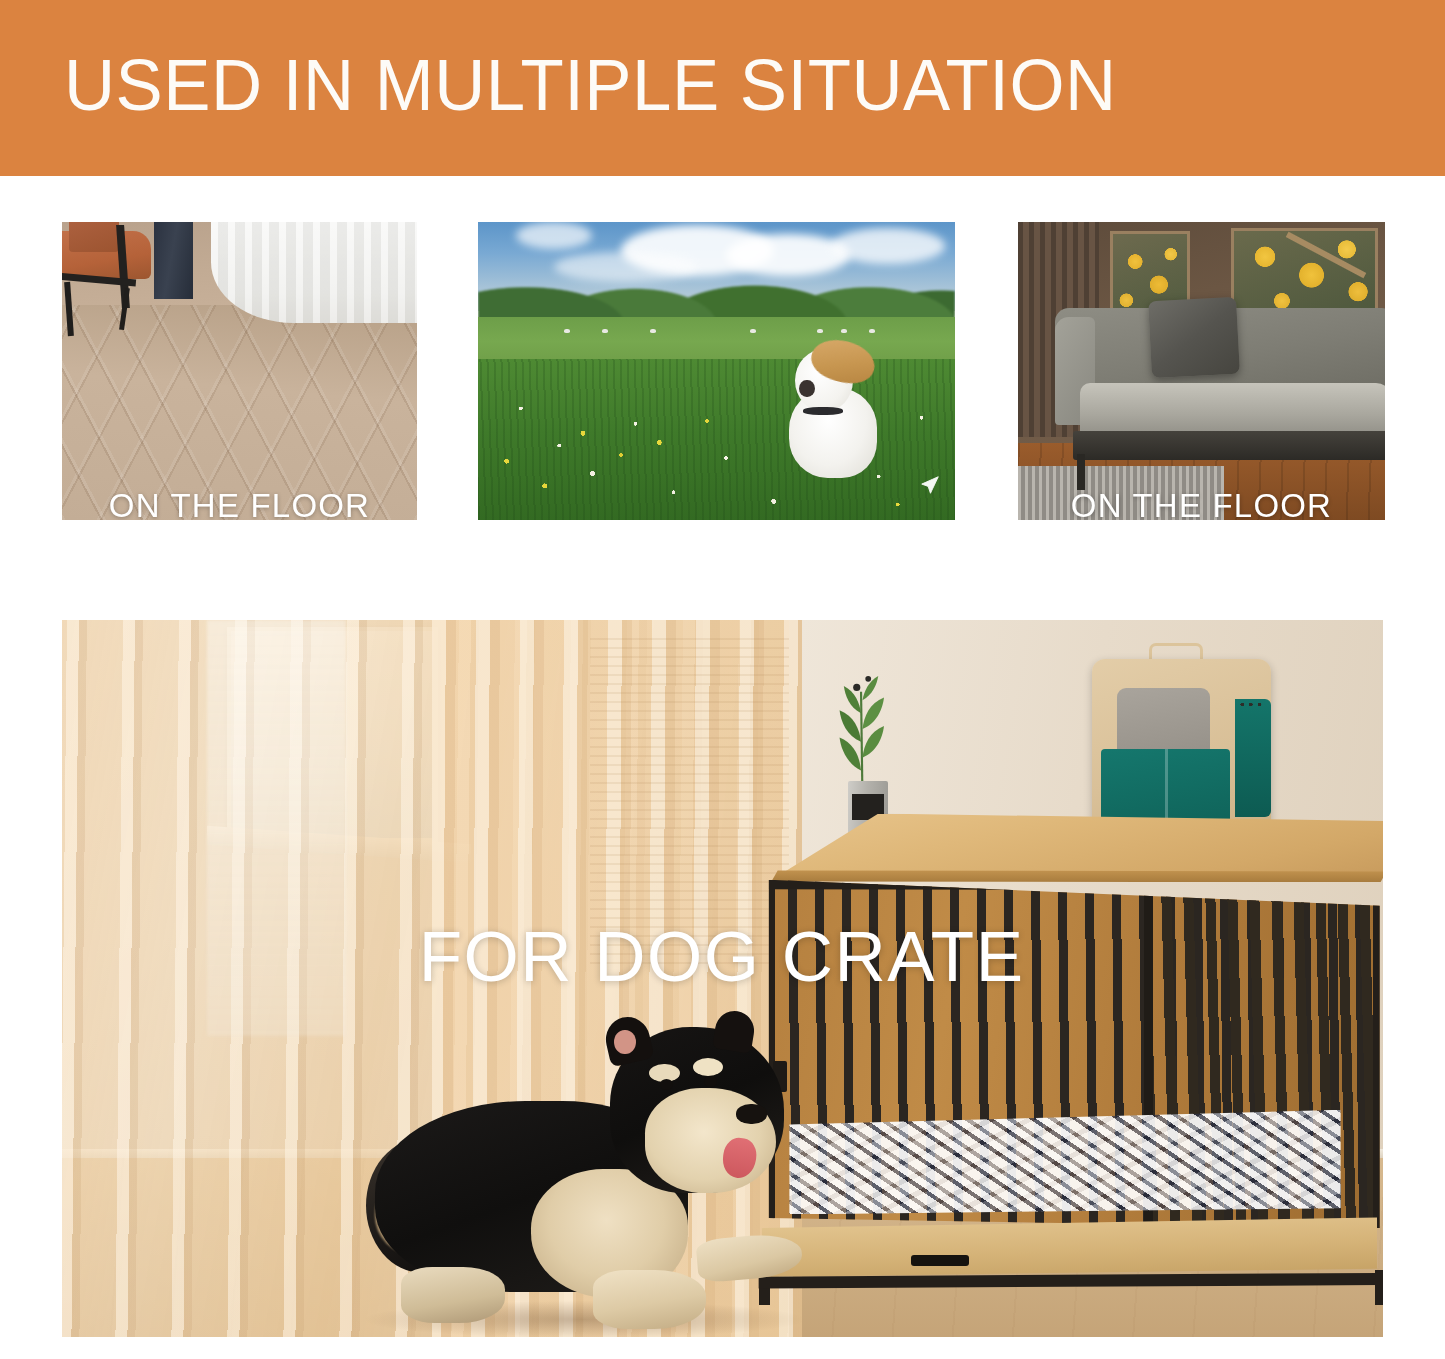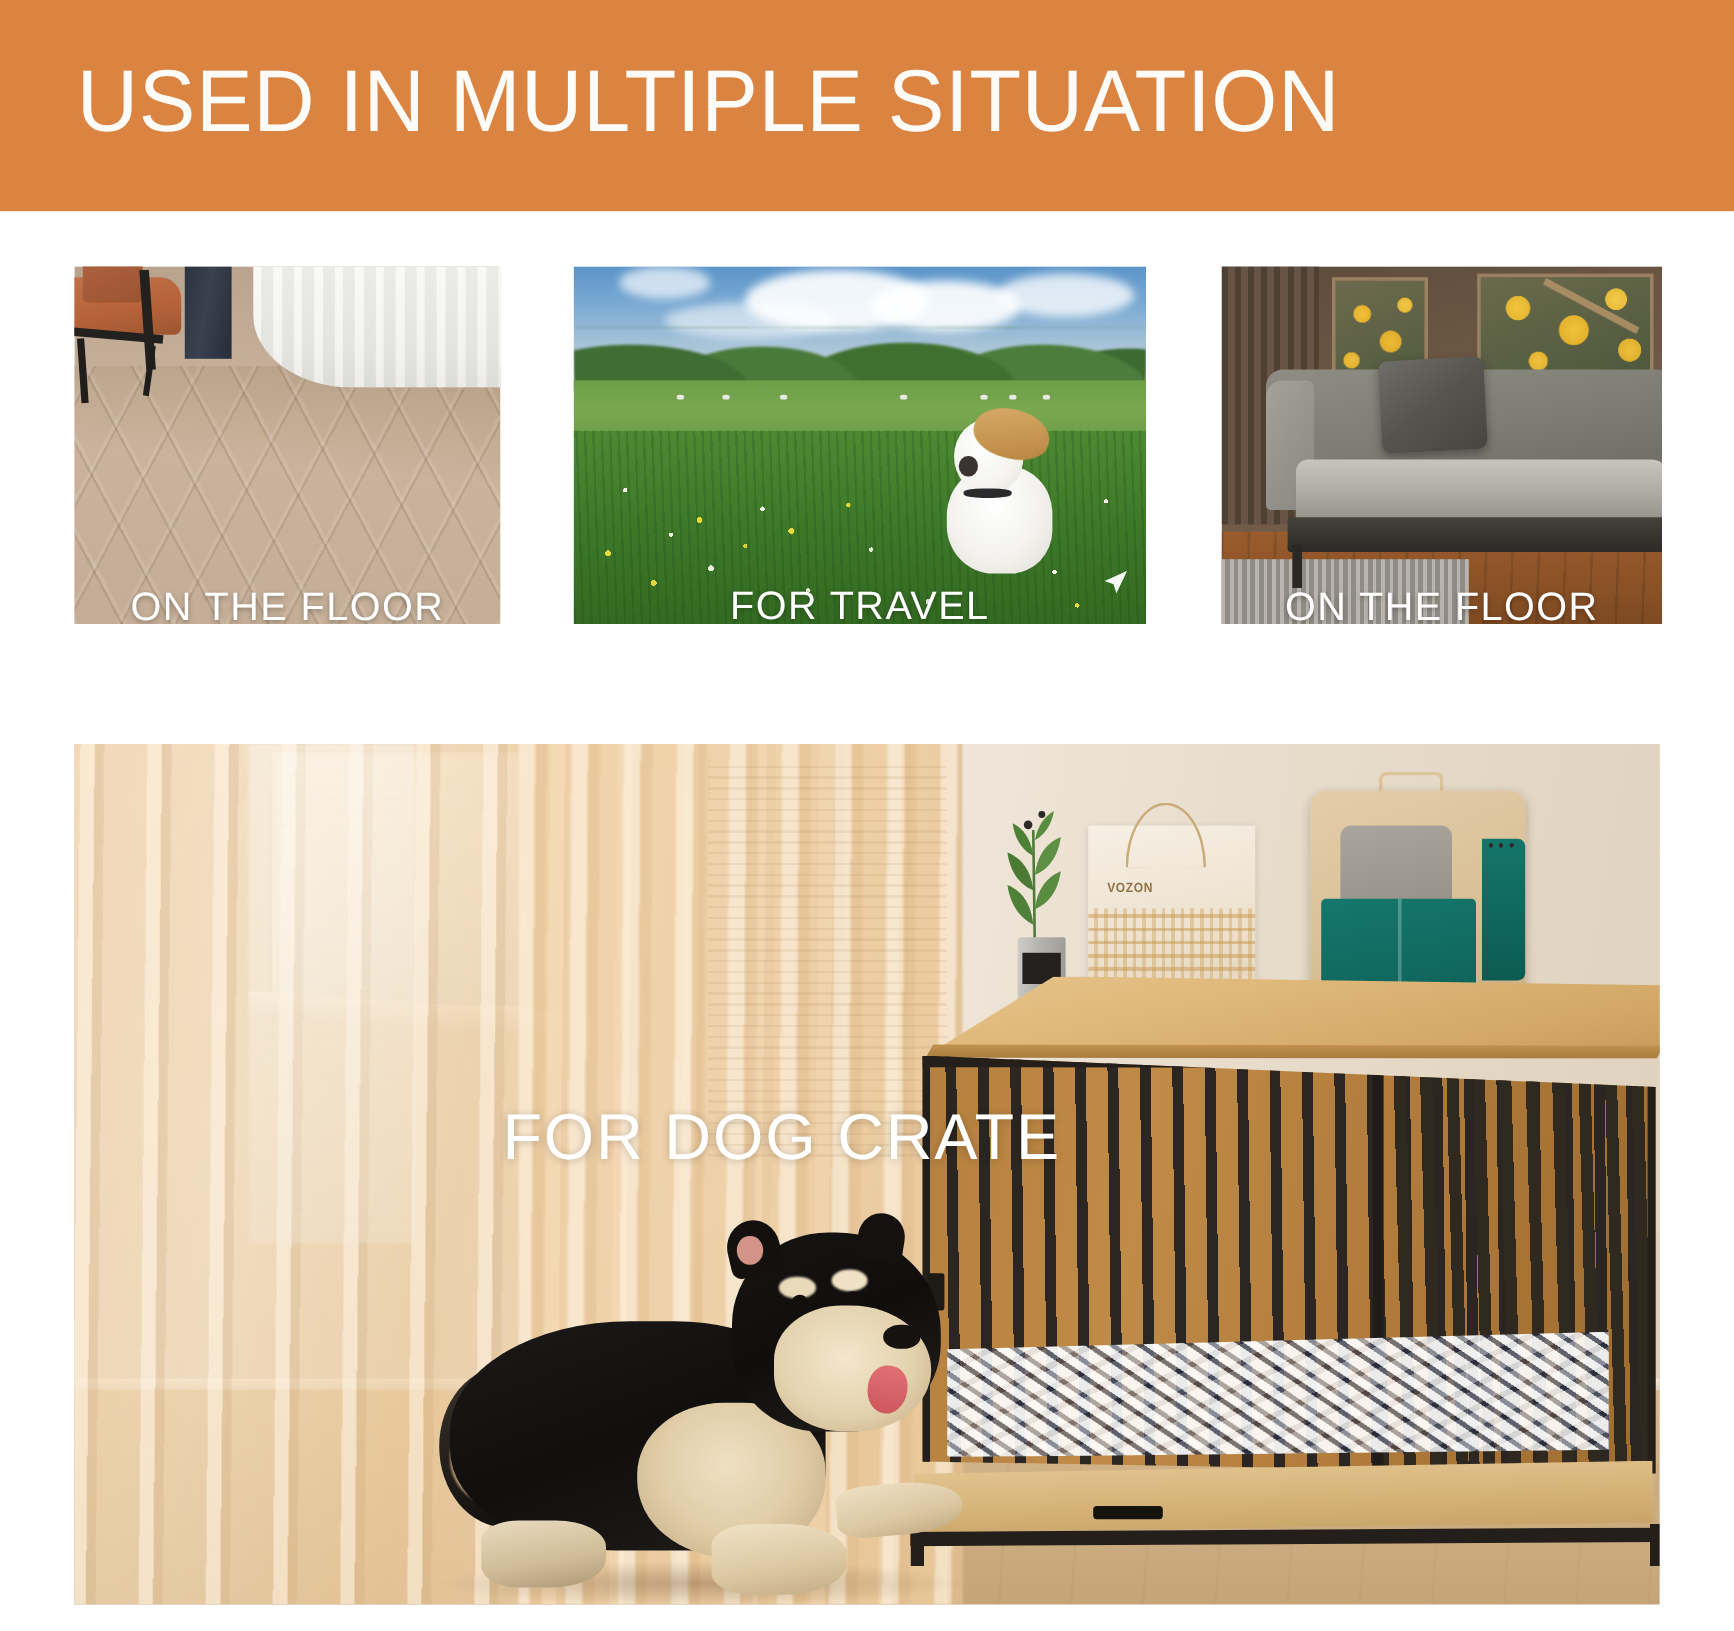--- a/index.html
+++ b/index.html
@@ -716,21 +716,21 @@
   .hd-shadow {
     position: absolute; left: 0%; bottom: -5%; width: 100%; height: 12%;
     background: radial-gradient(ellipse at 50% 50%, rgba(92,62,35,0.32) 0%, rgba(92,62,35,0.00) 72%);
     z-index: -1;
   }
 
   .hero-label {
     position: absolute;
     left: 27%;
     top: 42%;
-    font-size: 54px;
+    font-size: 71px;
     font-weight: 300;
     color: #ffffff;
     letter-spacing: 1.5px;
     white-space: nowrap;
     z-index: 30;
     line-height: 1;
     text-shadow: 0 1px 7px rgba(0,0,0,0.22);
   }
 </style>
 </head>
@@ -777,21 +777,20 @@
     <div class="t2-dog">
       <div class="t2-dog-body"></div>
       <div class="t2-dog-head"></div>
       <div class="t2-dog-muzzle"></div>
       <div class="t2-dog-collar"></div>
       <div class="t2-dog-hat"></div>
     </div>
     <svg class="t2-watermark" viewBox="0 0 24 24">
       <path d="M21 3 L3 11 L10 13.5 L12.5 21 Z" fill="#ffffff" stroke="#ffffff" stroke-width="1"></path>
     </svg>
-    <div class="thumb-label">FOR TRAVEL</div>
   </div>
 
   <div class="thumb thumb-3">
     <div class="t3-wall"></div>
     <div class="t3-blind-left"></div>
     <div class="t3-window-a"></div>
     <div class="t3-window-b"></div>
     <div class="t3-branch"></div>
     <div class="t3-floor"></div>
     <div class="t3-rug"></div>
@@ -829,25 +828,20 @@
     <path d="M50 70 C34 62 28 46 26 32 C42 40 48 56 50 70 Z" fill="#4f8038"></path>
     <path d="M52 52 C66 44 72 30 74 18 C60 26 54 40 52 52 Z" fill="#5a8c40"></path>
     <circle cx="44" cy="34" r="5" fill="#2b2a27"></circle>
     <circle cx="60" cy="22" r="4" fill="#2b2a27"></circle>
   </svg>
 
   <div class="hero-plant-can">
     <div class="hero-plant-label"></div>
   </div>
 
-  <div class="hero-bag">
-    <div class="hero-bag-handle"></div>
-    <div class="hero-bag-pattern"></div>
-    <div class="hero-bag-logo">VOZON</div>
-  </div>
 
   <div class="hero-carrier">
     <div class="hero-carrier-handle"></div>
     <div class="hero-carrier-body"></div>
     <div class="hero-carrier-side"></div>
     <div class="hero-carrier-vents"></div>
     <div class="hero-carrier-mesh"></div>
     <div class="hero-carrier-pockets">
       <div class="hero-carrier-pocket-split"></div>
     </div>

